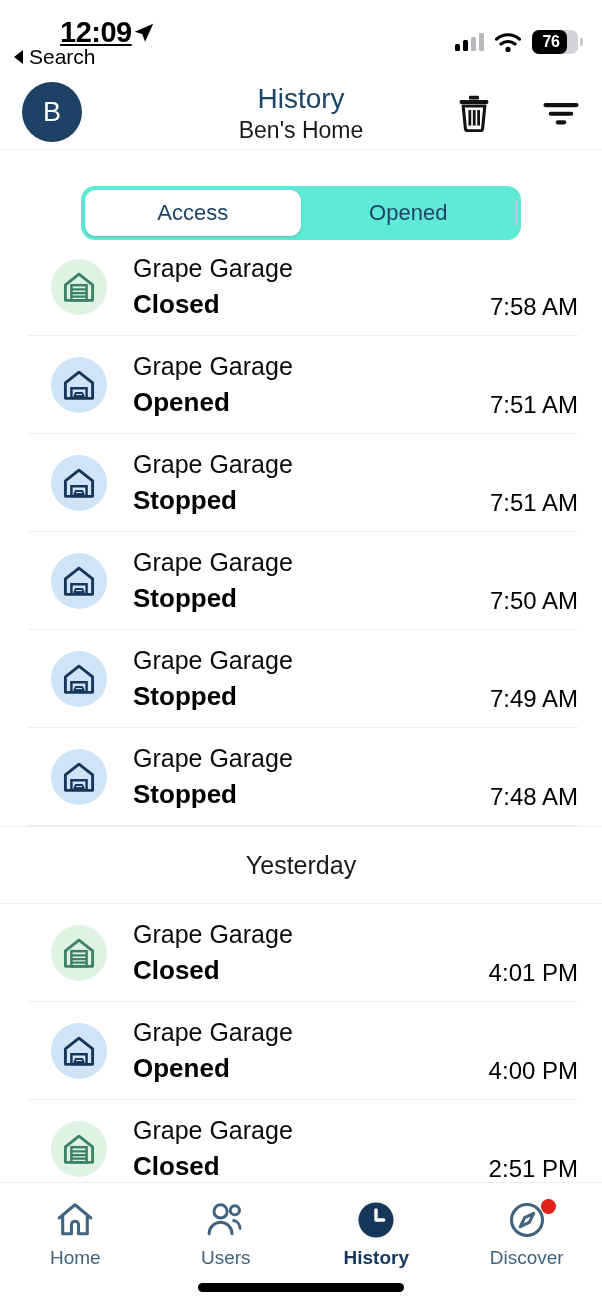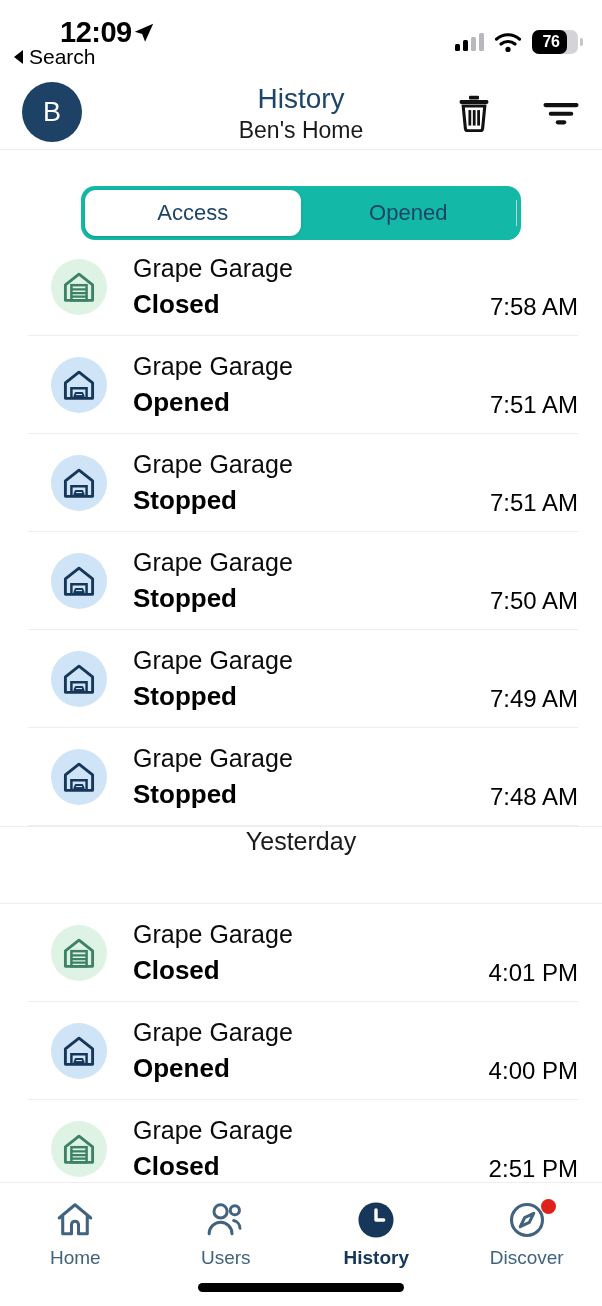--- a/index.html
+++ b/index.html
@@ -24,20 +24,21 @@
     top: 0; left: 0;
     width: 602px; height: 74px;
   }
   .sb-time {
     position: absolute;
     left: 60px; top: 16px;
     font-size: 29px;
     font-weight: bold;
     color: #000;
     letter-spacing: -0.5px;
+    text-decoration: underline;
   }
   .sb-loc-arrow {
     position: absolute;
     left: 133px; top: 22px;
     width: 22px; height: 22px;
   }
   .sb-back {
     position: absolute;
     left: 14px; top: 45px;
     font-size: 21px;
@@ -146,21 +147,21 @@
     align-items: center;
     gap: 50px;
   }
   .nav-ic { cursor: pointer; }
 
   
   .seg-wrap {
     position: absolute;
     top: 186px; left: 81px;
     width: 440px; height: 54px;
-    background: #14b8a6;
+    background: #5eead4;
     border-radius: 14px;
     display: flex;
     align-items: center;
     padding: 4px;
   }
   .seg {
     flex: 1;
     height: 46px;
     display: flex;
     align-items: center;
@@ -232,20 +233,21 @@
     white-space: nowrap;
     align-self: flex-end;
     padding-bottom: 14px;
     padding-right: 0px;
   }
   .day-sep {
     height: 78px;
     border-bottom: 1px solid #eceef0;
     border-top: 1px solid #eceef0;
     display: flex;
+    align-items: center;
     justify-content: center;
     font-size: 25px;
     color: #1a1a1a;
     background: #fff;
     margin: 0 0 0 0;
   }
 
   
   .tabbar {
     position: absolute;

